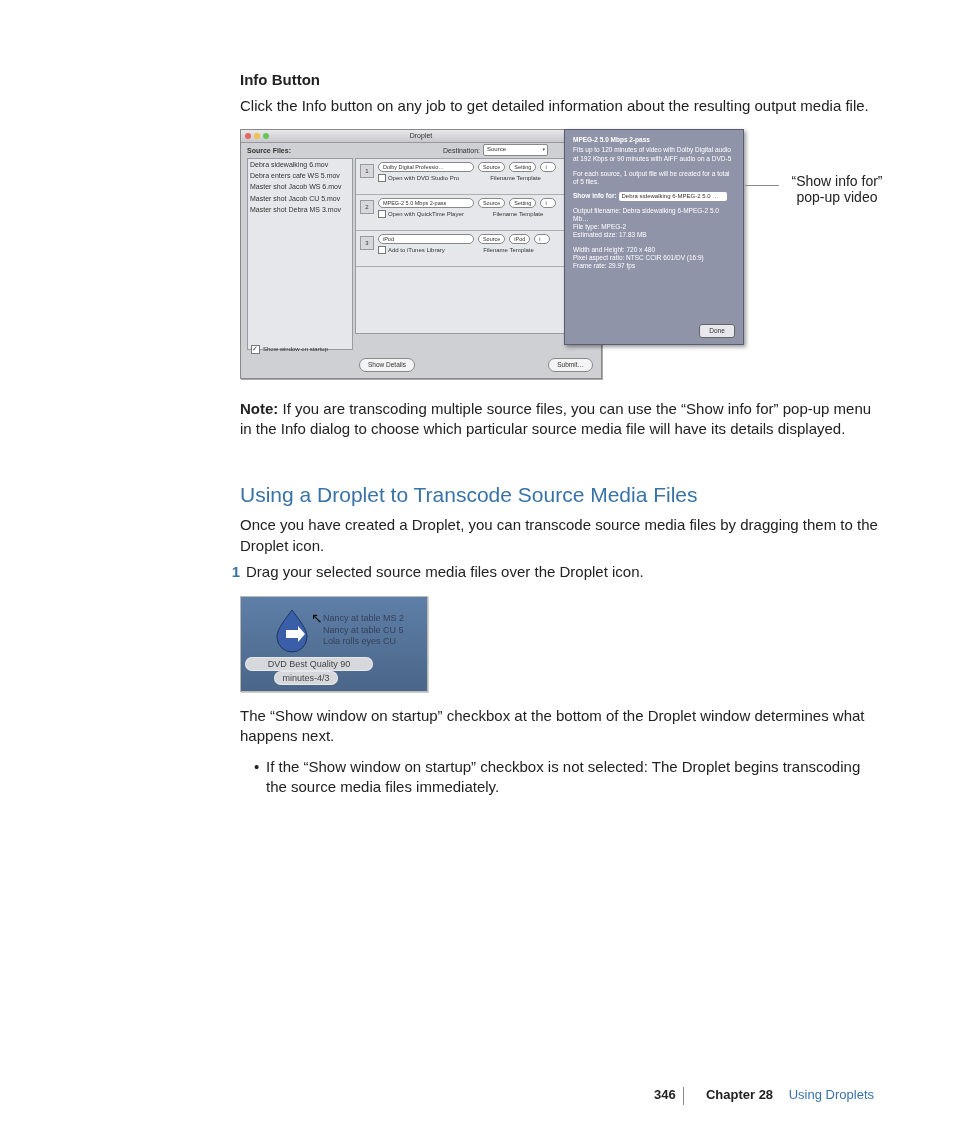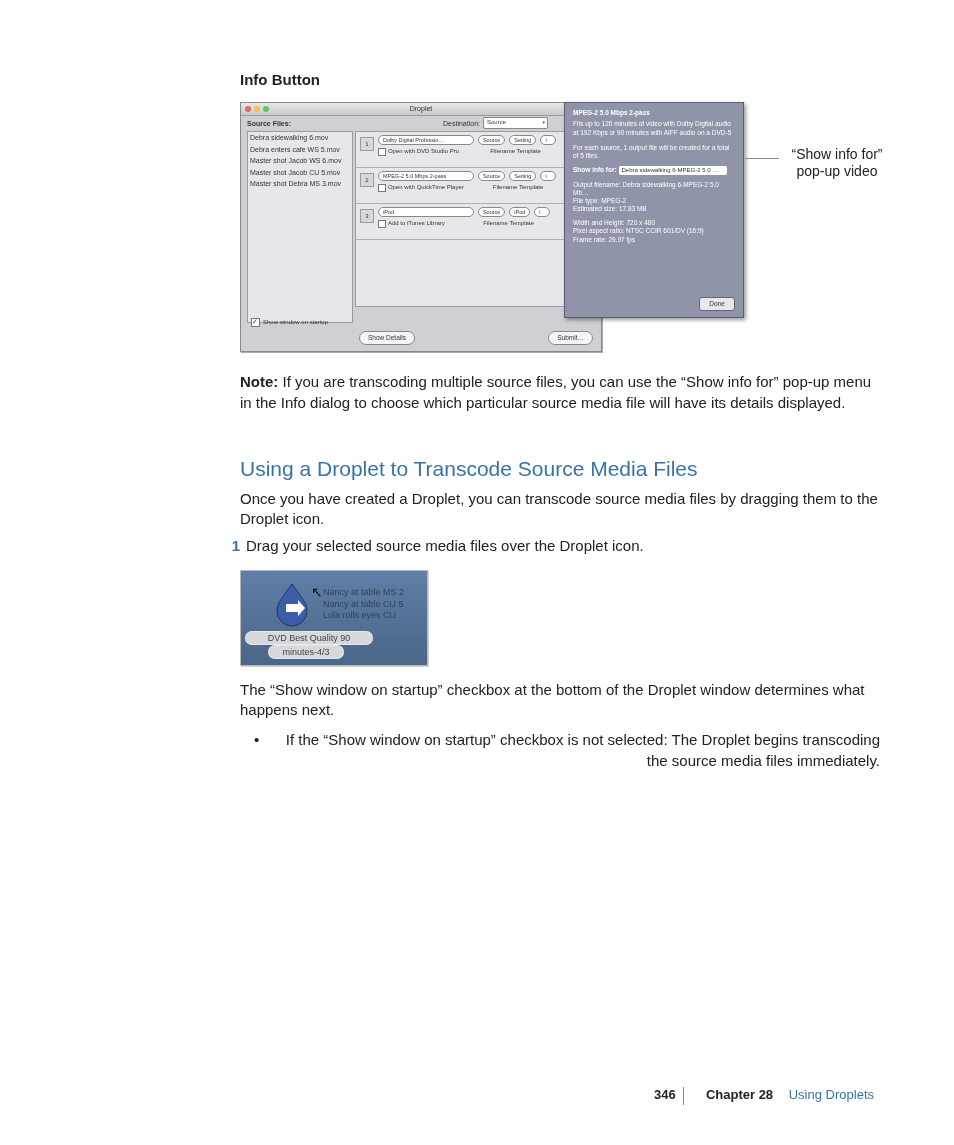--- a/index.html
+++ b/index.html
@@ -28,21 +28,21 @@
     font-weight: 400;
     margin-top: 42px;
     margin-bottom: 4px;
   }
   .para { margin: 6px 0; }
   .subhead { font-weight: 700; margin-top: 14px; }
   .step-row { display:flex; margin-top:6px;}
   .step-num { width: 20px; margin-left:-20px; color: #3873a8; font-weight:700; text-align:right; padding-right:6px;}
   .bullet-row { display:flex; margin-top:10px; padding-left:14px;}
   .bullet-dot { width:12px; }
-  .bullet-body { flex:1;text-align:right; }
+  .bullet-body { flex:1; }
   
   .fig1 {
     position: relative;
     width: 640px;
     height: 260px;
     margin-top: 12px;
     margin-bottom: 10px;
   }
   .fig1-win {
     position: absolute;
@@ -157,20 +157,21 @@
   .footer .pageno { font-weight:700; display:inline-block; width:40px;}
   .footer .sep { display:inline-block; width:1px; height:18px; background:#888; vertical-align:middle; margin:0 18px 0 4px;}
   .footer .chap { font-weight:700; margin-right:12px;}
   .footer .chaptitle { color:#3873a8; }
 </style>
 </head>
 <body>
 
 <div class="content">
   <div class="bold">Info Button</div>
+  <div class="para">Click the Info button on any job to get detailed information about the resulting output media file.</div>
 
   <div class="fig1">
     <div class="fig1-win">
       <div class="fig1-titlebar">
         <span class="tb-dot dot-r"></span>
         <span class="tb-dot dot-y"></span>
         <span class="tb-dot dot-g"></span>
         <div class="tb-title">Droplet</div>
       </div>
       <div class="fig1-sourcelabel">Source Files:</div>
@@ -283,21 +284,21 @@
       </svg>
     </div>
     <div class="fig2-cursor">↖</div>
     <div class="fig2-files">
       <div>Nancy at table MS 2</div>
       <div>Nancy at table CU 5</div>
       <div>Lola rolls eyes CU</div>
     </div>
     <div class="fig2-label">
       <span class="lbl">DVD Best Quality 90</span>
-      <span class="lbl" style="width:76px">minutes-4/3</span>
+      <span class="lbl" style="width:64px">minutes-4/3</span>
     </div>
   </div>
 
   <div class="para">The “Show window on startup” checkbox at the bottom of the Droplet window determines what happens next.</div>
 
   <div class="bullet-row">
     <div class="bullet-dot">•</div>
     <div class="bullet-body">
       <span class="italic">If the “Show window on startup” checkbox is not selected:</span><span>  The Droplet begins transcoding the source media files immediately.</span>
     </div>

